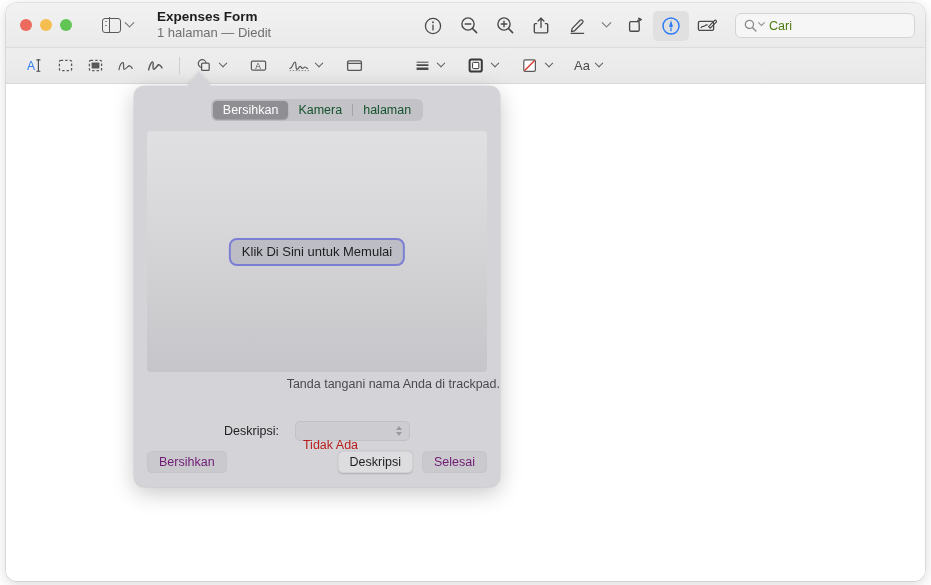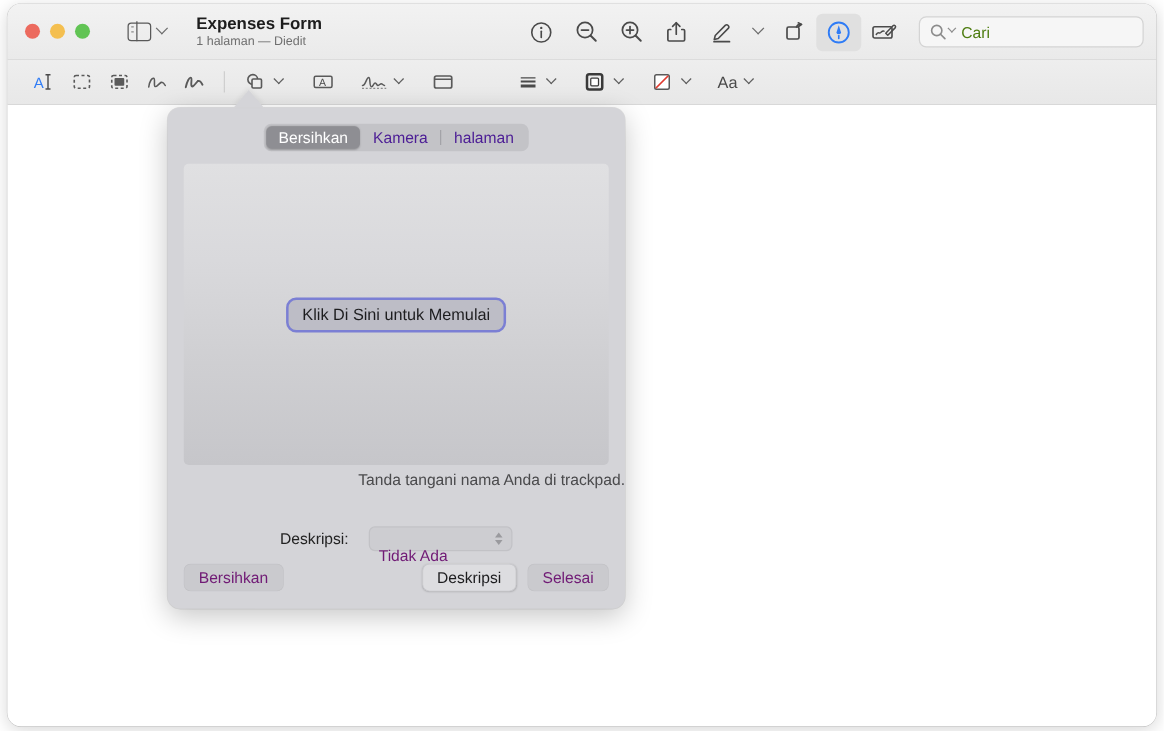--- a/index.html
+++ b/index.html
@@ -81,21 +81,21 @@
   }
 
   .doc-title-block {
     margin-left: 24px;
     line-height: 1.15;
   }
   .doc-title {
     font-size: 13.5px; font-weight: bold; color: #1d1d1d;
   }
   .doc-sub {
-    font-size: 10px; color: #6f6f6f; margin-top: 1px;
+    font-size: 13px; color: #6f6f6f; margin-top: 1px;
   }
 
   .tb-right {
     position: absolute;
     right: 10px; top: 0; height: 45px;
     display: flex; align-items: center; gap: 0px;
   }
   .tb-btn {
     width: 36px; height: 30px;
     display: flex; align-items: center; justify-content: center;
@@ -172,21 +172,21 @@
     padding-top: 13px;
   }
   .seg {
     display: flex; align-items: center;
     background: #c3c3c7;
     border-radius: 6px;
     padding: 2px;
     height: 22px;
   }
   .seg-item {
-    font-size: 12.5px; color: #4c1d95;
+    font-size: 12.5px; color: #14532d;
     padding: 0 10px; height: 18px;
     display: flex; align-items: center;
     border-radius: 4.5px;
   }
   .seg-item.active {
     background: #8e8e93; color: #ffffff;
     box-shadow: 0 0.5px 1.5px rgba(0,0,0,0.22);
   }
   .seg-div { width: 1px; height: 12px; background: #a3a3a8; }
 
@@ -230,21 +230,21 @@
   .desc-label { font-size: 12.5px; color: #222; font-weight: normal; }
   .popup-btn {
     width: 115px; height: 20px;
     background: #cdcdd1;
     border: 0.5px solid #c2c2c6;
     border-radius: 5px;
     display: flex; align-items: center;
     padding: 0 7px;
     position: relative;
   }
-  .popup-btn .val { font-size: 12.5px; color: #701a75; margin-top: 28px; }
+  .popup-btn .val { font-size: 12.5px; color: #b91c1c; margin-top: 28px; }
   .popup-arrows {
     position: absolute; right: 7px; top: 50%;
     transform: translateY(-50%);
     display: flex; flex-direction: column; gap: 2px;
     align-items: center;
   }
   .pa-up, .pa-dn {
     width: 0; height: 0;
     border-left: 3.5px solid transparent;
     border-right: 3.5px solid transparent;

